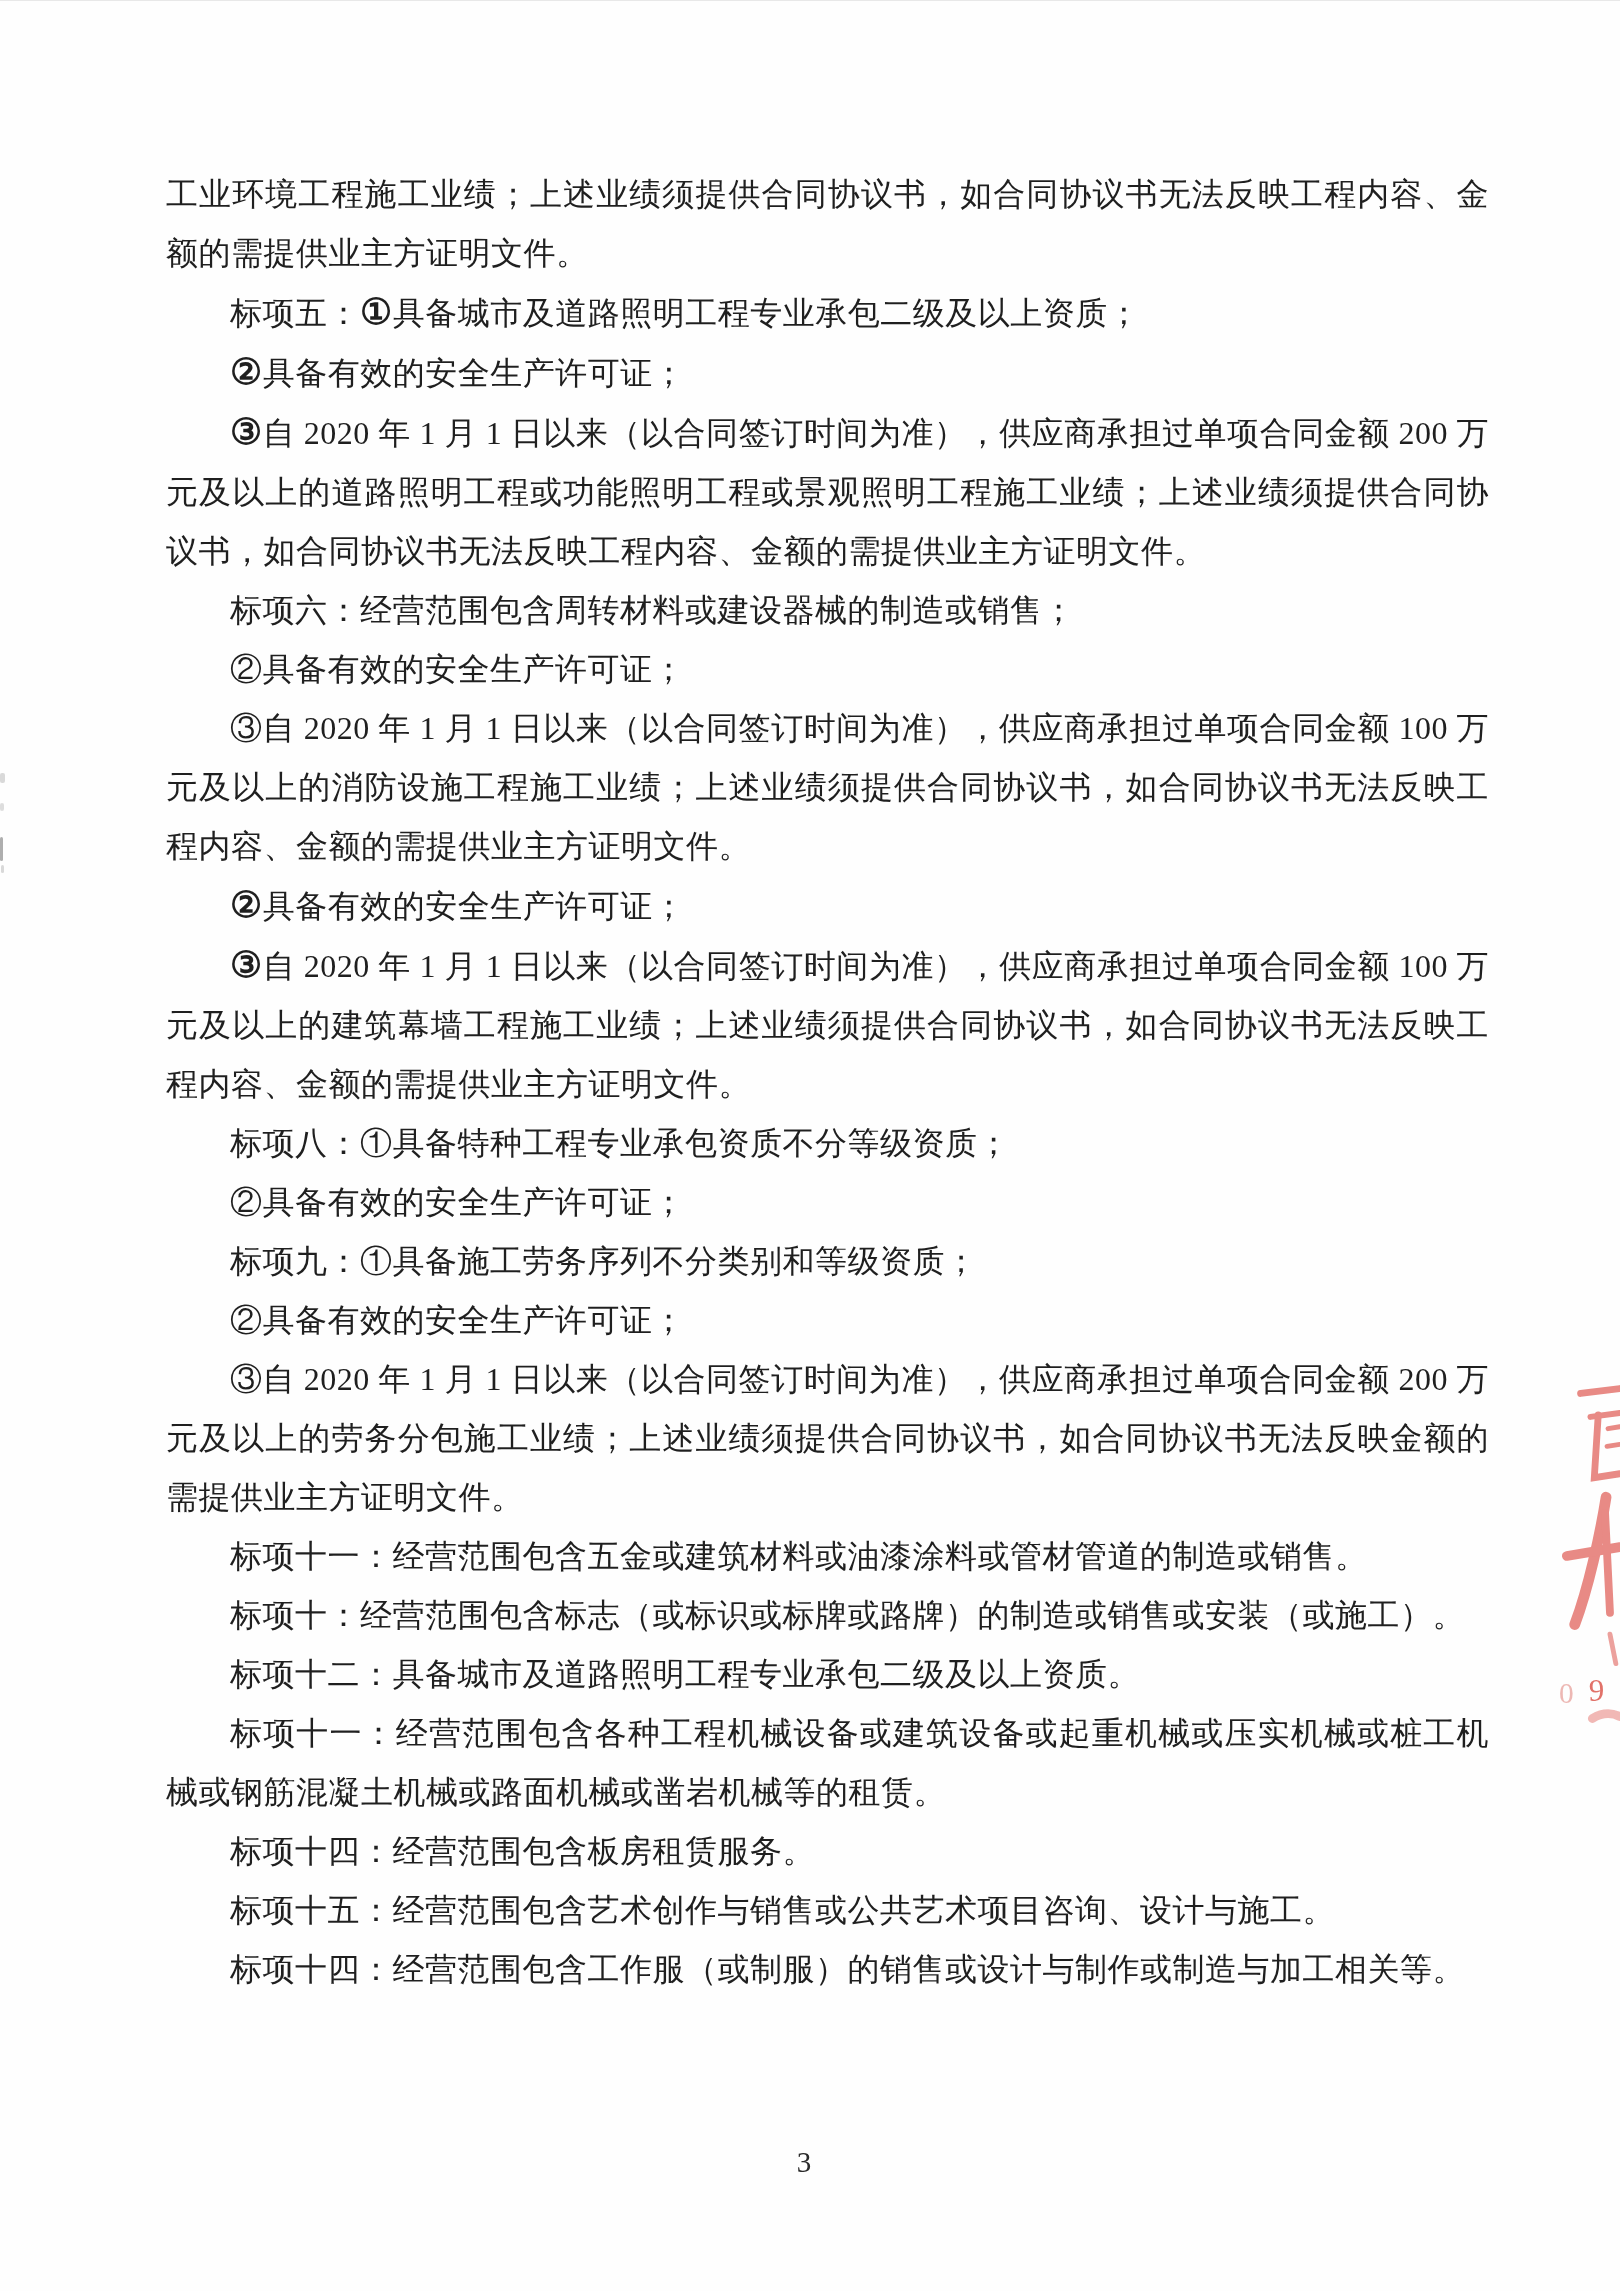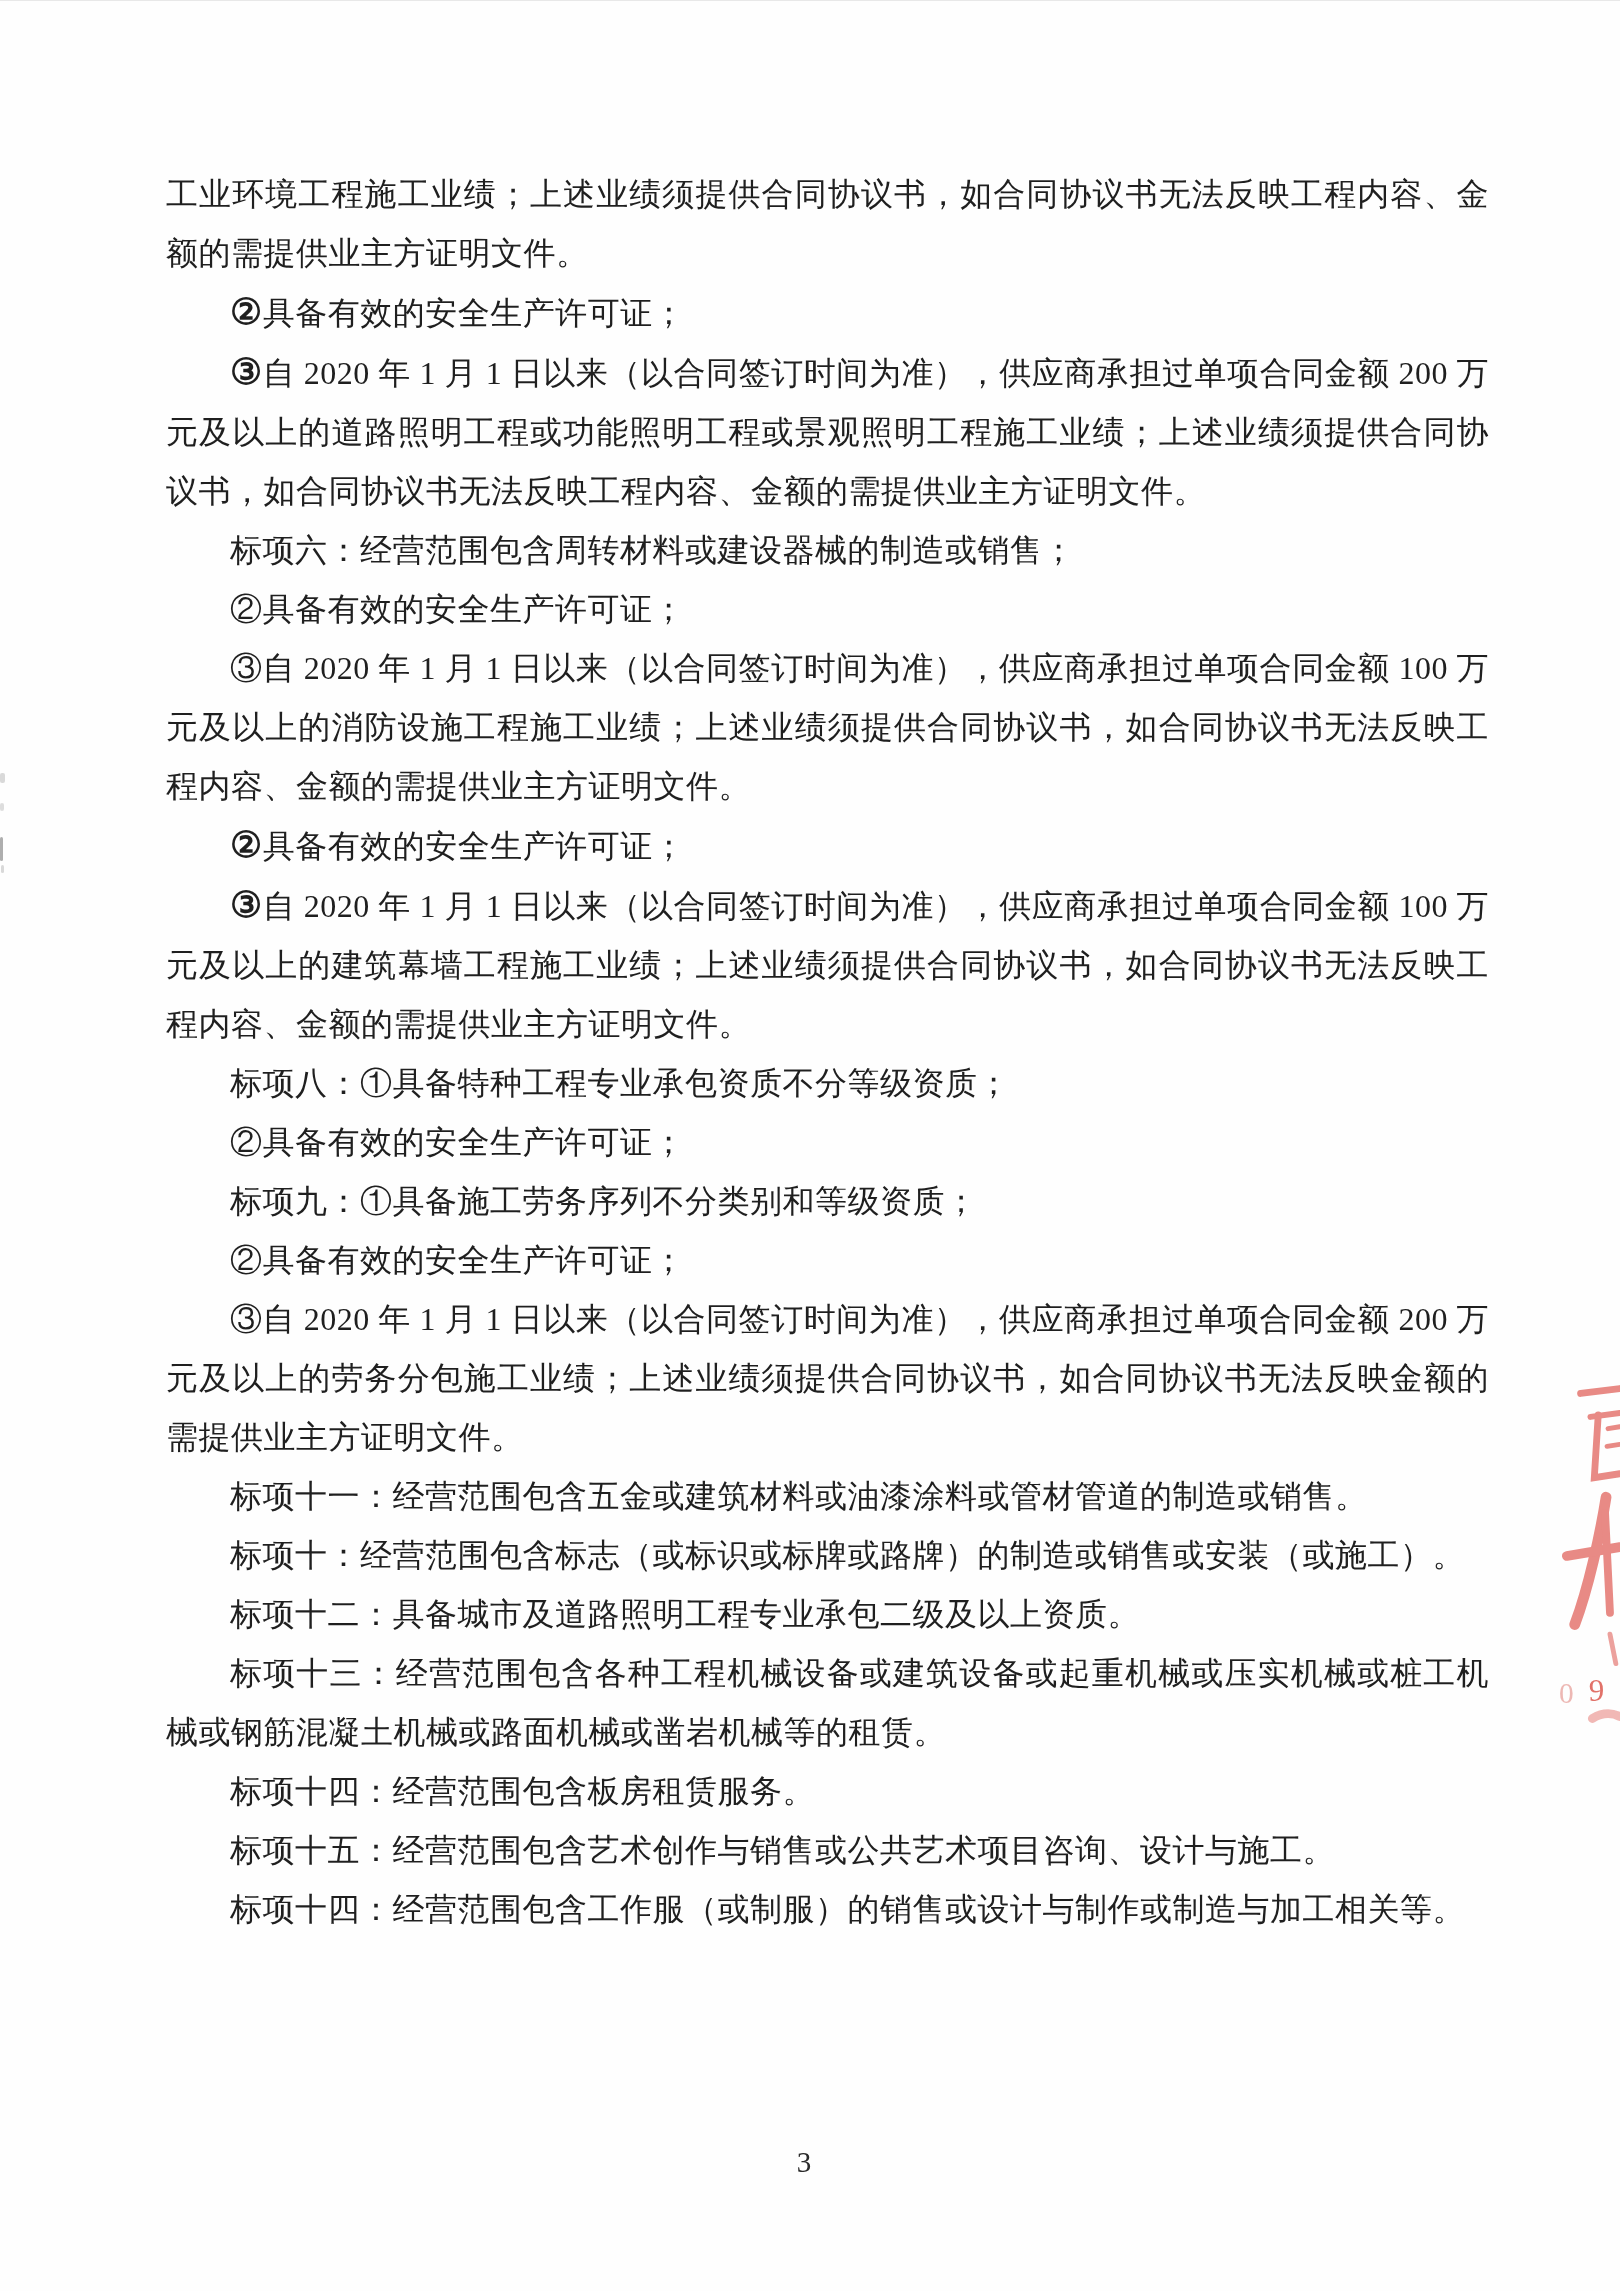--- a/index.html
+++ b/index.html
@@ -52,36 +52,37 @@
     font-family: "Liberation Serif", "DejaVu Serif", serif;
   }
 </style>
 </head>
 <body>
 
 <div class="page">
 
   <div class="textblock">
     <p class="para">工业环境工程施工业绩；上述业绩须提供合同协议书，如合同协议书无法反映工程内容、金额的需提供业主方证明文件。</p>
+    <p class="para indent big">标项五：<span class="circ">①</span>具备城市及道路照明工程专业承包二级及以上资质；</p>
     <p class="para indent big"><span class="circ">②</span>具备有效的安全生产许可证；</p>
     <p class="para indent big"><span class="circ">③</span>自 2020 年 1 月 1 日以来（以合同签订时间为准），供应商承担过单项合同金额 200 万元及以上的道路照明工程或功能照明工程或景观照明工程施工业绩；上述业绩须提供合同协议书，如合同协议书无法反映工程内容、金额的需提供业主方证明文件。</p>
     <p class="para indent">标项六：经营范围包含周转材料或建设器械的制造或销售；</p>
     <p class="para indent">②具备有效的安全生产许可证；</p>
     <p class="para indent">③自 2020 年 1 月 1 日以来（以合同签订时间为准），供应商承担过单项合同金额 100 万元及以上的消防设施工程施工业绩；上述业绩须提供合同协议书，如合同协议书无法反映工程内容、金额的需提供业主方证明文件。</p>
     <p class="para indent big"><span class="circ">②</span>具备有效的安全生产许可证；</p>
     <p class="para indent big"><span class="circ">③</span>自 2020 年 1 月 1 日以来（以合同签订时间为准），供应商承担过单项合同金额 100 万元及以上的建筑幕墙工程施工业绩；上述业绩须提供合同协议书，如合同协议书无法反映工程内容、金额的需提供业主方证明文件。</p>
     <p class="para indent">标项八：①具备特种工程专业承包资质不分等级资质；</p>
     <p class="para indent">②具备有效的安全生产许可证；</p>
     <p class="para indent">标项九：①具备施工劳务序列不分类别和等级资质；</p>
     <p class="para indent">②具备有效的安全生产许可证；</p>
     <p class="para indent">③自 2020 年 1 月 1 日以来（以合同签订时间为准），供应商承担过单项合同金额 200 万元及以上的劳务分包施工业绩；上述业绩须提供合同协议书，如合同协议书无法反映金额的需提供业主方证明文件。</p>
     <p class="para indent">标项十一：经营范围包含五金或建筑材料或油漆涂料或管材管道的制造或销售。</p>
     <p class="para indent">标项十：经营范围包含标志（或标识或标牌或路牌）的制造或销售或安装（或施工）。</p>
     <p class="para indent">标项十二：具备城市及道路照明工程专业承包二级及以上资质。</p>
-    <p class="para indent">标项十三：经营范围包含各种工程机械设备或建筑设备或起重机械或压实机械或桩工机械或钢筋混凝土机械或路面机械或凿岩机械等的租赁。</p>
+    <p class="para indent">标项十一：经营范围包含各种工程机械设备或建筑设备或起重机械或压实机械或桩工机械或钢筋混凝土机械或路面机械或凿岩机械等的租赁。</p>
     <p class="para indent">标项十四：经营范围包含板房租赁服务。</p>
     <p class="para indent">标项十五：经营范围包含艺术创作与销售或公共艺术项目咨询、设计与施工。</p>
     <p class="para indent">标项十四：经营范围包含工作服（或制服）的销售或设计与制作或制造与加工相关等。</p>
   </div>
 
   <div class="pagenum">3</div>
 
   <svg class="stamp" width="69" height="372" viewBox="0 0 70 380">
     <g stroke="#df5a52" fill="none" stroke-linecap="round" opacity="0.7">
       <path d="M30 26 L70 21" stroke-width="7"></path>

